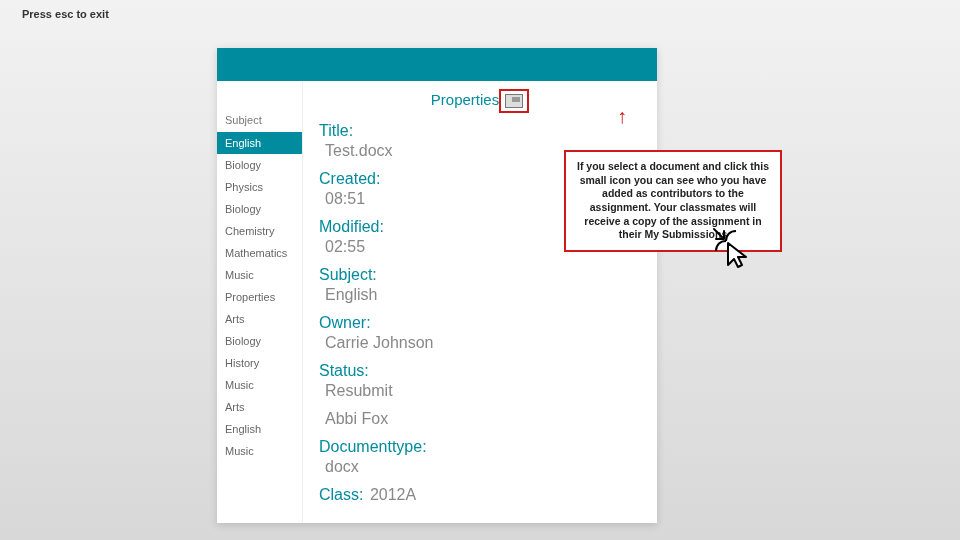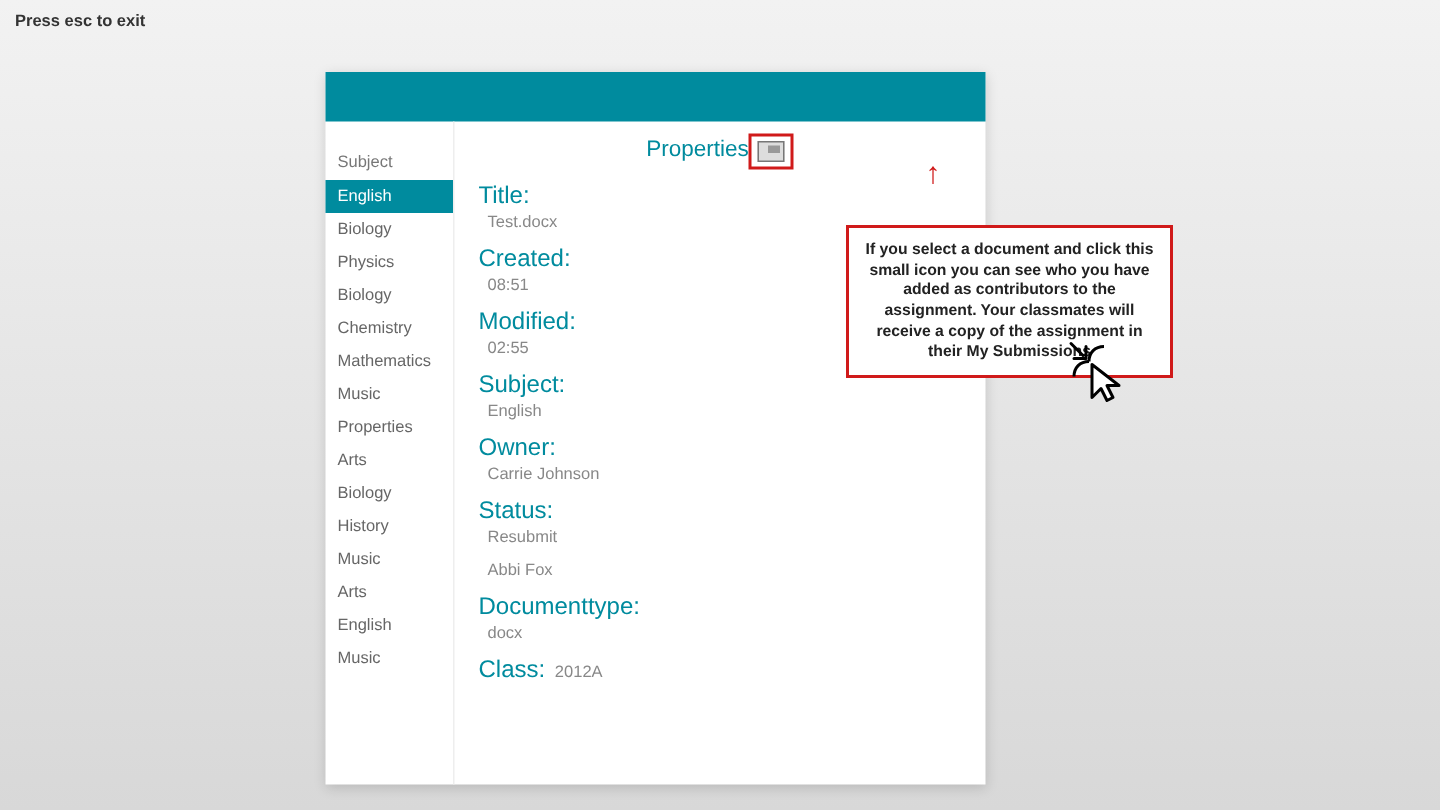--- a/index.html
+++ b/index.html
@@ -5,21 +5,21 @@
   * { box-sizing: border-box; margin: 0; padding: 0; }
   html, body { width: 960px; height: 540px; }
   body {
     font-family: "Segoe UI", Arial, sans-serif;
     background: linear-gradient(to bottom, #f2f2f2 0%, #d8d8d8 100%);
     position: relative;
     overflow: hidden;
   }
   .esc-hint {
     position: absolute;
-    top: 8px; left: 10px;
+    top: 8px; left: 22px;
     font-size: 11px;
     font-weight: 600;
     color: #333;
   }
   .window {
     position: absolute;
     left: 217px;
     top: 48px;
     width: 440px;
     height: 475px;
@@ -31,21 +31,21 @@
     background: #008b9e;
   }
   .content {
     display: flex;
     height: calc(100% - 33px);
   }
   .sidebar {
     width: 86px;
     border-right: 1px solid #eee;
     font-size: 11px;
-    padding-top: 17px;
+    padding-top: 29px;
   }
   .side-header {
     color: #777;
     padding: 4px 8px 6px 8px;
     font-size: 11px;
   }
   .side-item {
     padding: 5px 8px;
     color: #666;
     cursor: pointer;
@@ -94,21 +94,21 @@
   }
   .prop-block { margin-bottom: 10px; }
   .prop-label {
     color: #008b9e;
     font-size: 16px;
     font-weight: 400;
     margin-bottom: 2px;
   }
   .prop-value {
     color: #888;
-    font-size: 11px;
+    font-size: 16px;
     padding-left: 6px;
   }
   .prop-row .prop-label,
   .prop-row .prop-value { display: inline; }
   .callout-arrow {
     position: absolute;
     left: 617px;
     top: 106px;
     color: #d01a1a;
     font-size: 20px;

